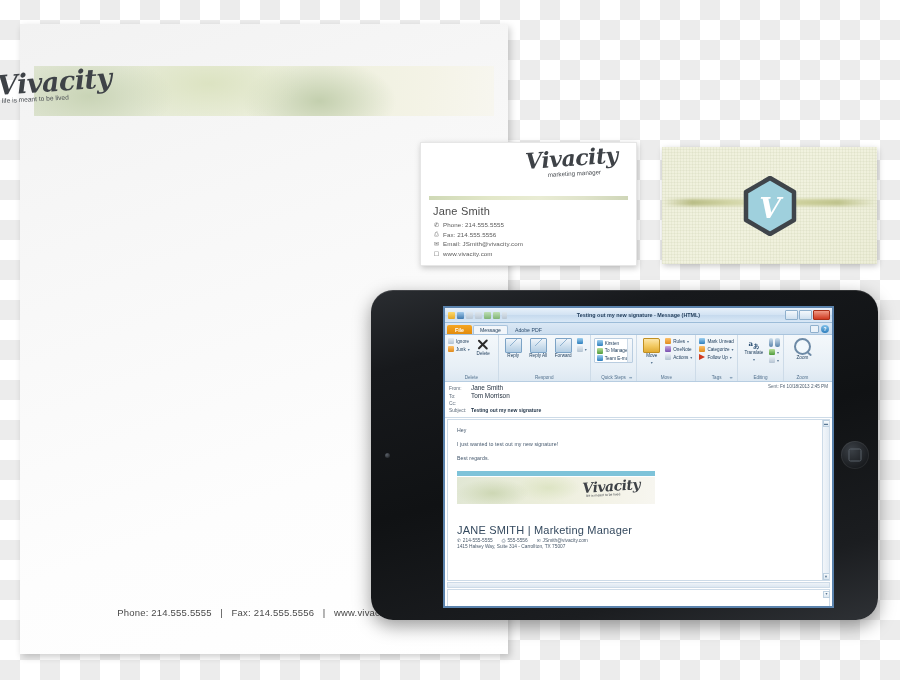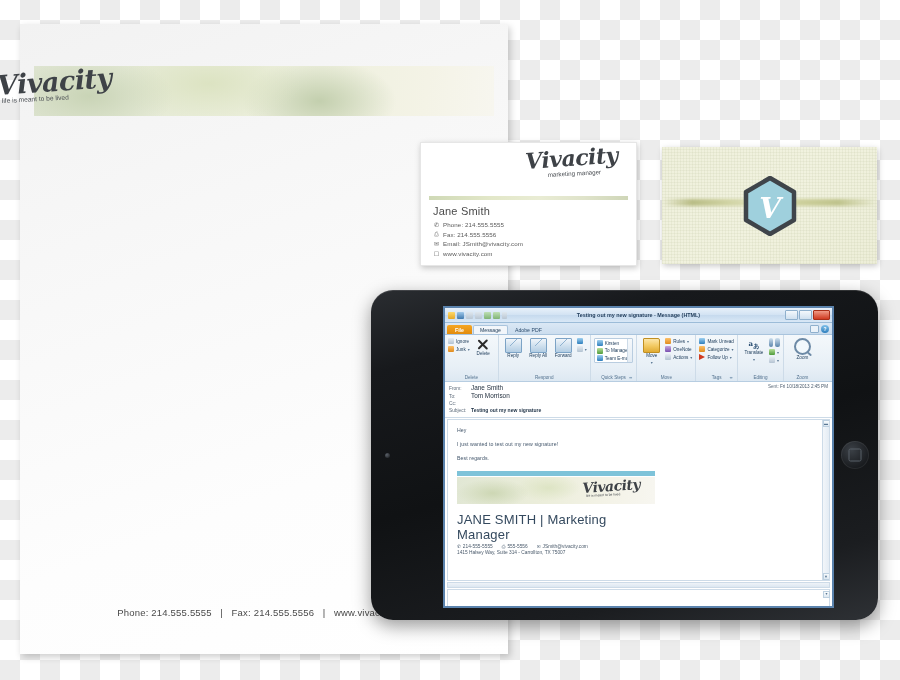--- a/index.html
+++ b/index.html
@@ -193,21 +193,21 @@
   .btext{font-size:5.2px;color:#43566b;margin-bottom:8px;letter-spacing:.1px;}
   .sig{margin-top:10px;width:200px;}
   .sig-bar{height:5px;width:198px;background:#7ec3d9;}
   .sig-band{position:relative;height:27px;width:198px;margin-top:1px;
     background:
       radial-gradient(ellipse 50px 20px at 18% 60%,#cdd7b4 0%,rgba(205,215,180,0) 72%),
       radial-gradient(ellipse 44px 18px at 46% 40%,#dde4c4 0%,rgba(221,228,196,0) 74%),
       linear-gradient(95deg,#e1e7d4 0%,#eceedb 45%,#f4f3e8 78%,#f7f6f0 100%);
     filter:blur(.35px);}
   .sig-logo{position:absolute;right:6px;top:4px;width:66px;height:22px;filter:blur(0px);}
-  .sig-name{font-size:13px;color:#34495e;margin-top:8px;letter-spacing:.2px;}
+  .sig-name{font-size:11px;color:#34495e;margin-top:20px;letter-spacing:.2px;}
   .sig-contacts{display:flex;gap:9px;margin-top:2px;}
   .sig-c{display:flex;align-items:center;gap:2px;font-size:4.8px;color:#4a5a6b;}
   .sig-c .gi{font-size:4.6px;color:#3d5266;}
   .sig-addr{font-size:4.8px;color:#4a5a6b;margin-top:1.5px;}
   .vscroll{position:absolute;right:0;top:0;bottom:0;width:6px;background:linear-gradient(90deg,#f2f6fa,#e4ecf4);
     border-left:1px solid #cddbe8;display:flex;flex-direction:column;justify-content:space-between;align-items:center;}
   .vscroll b{display:block;width:5px;height:5px;font-size:4px;line-height:5px;text-align:center;color:#5b7894;
     background:linear-gradient(180deg,#f8fbfd,#dde8f1);border:1px solid #bdd0e0;}
   .ol-splitter{height:4px;margin:1px 2px;background:linear-gradient(180deg,#eef3f8,#dce7f1);border:1px solid #cddbe8;}
   .ol-pane2{height:16px;margin:1px 2px;border:1px solid #cddbe8;background:#fff;position:relative;}

